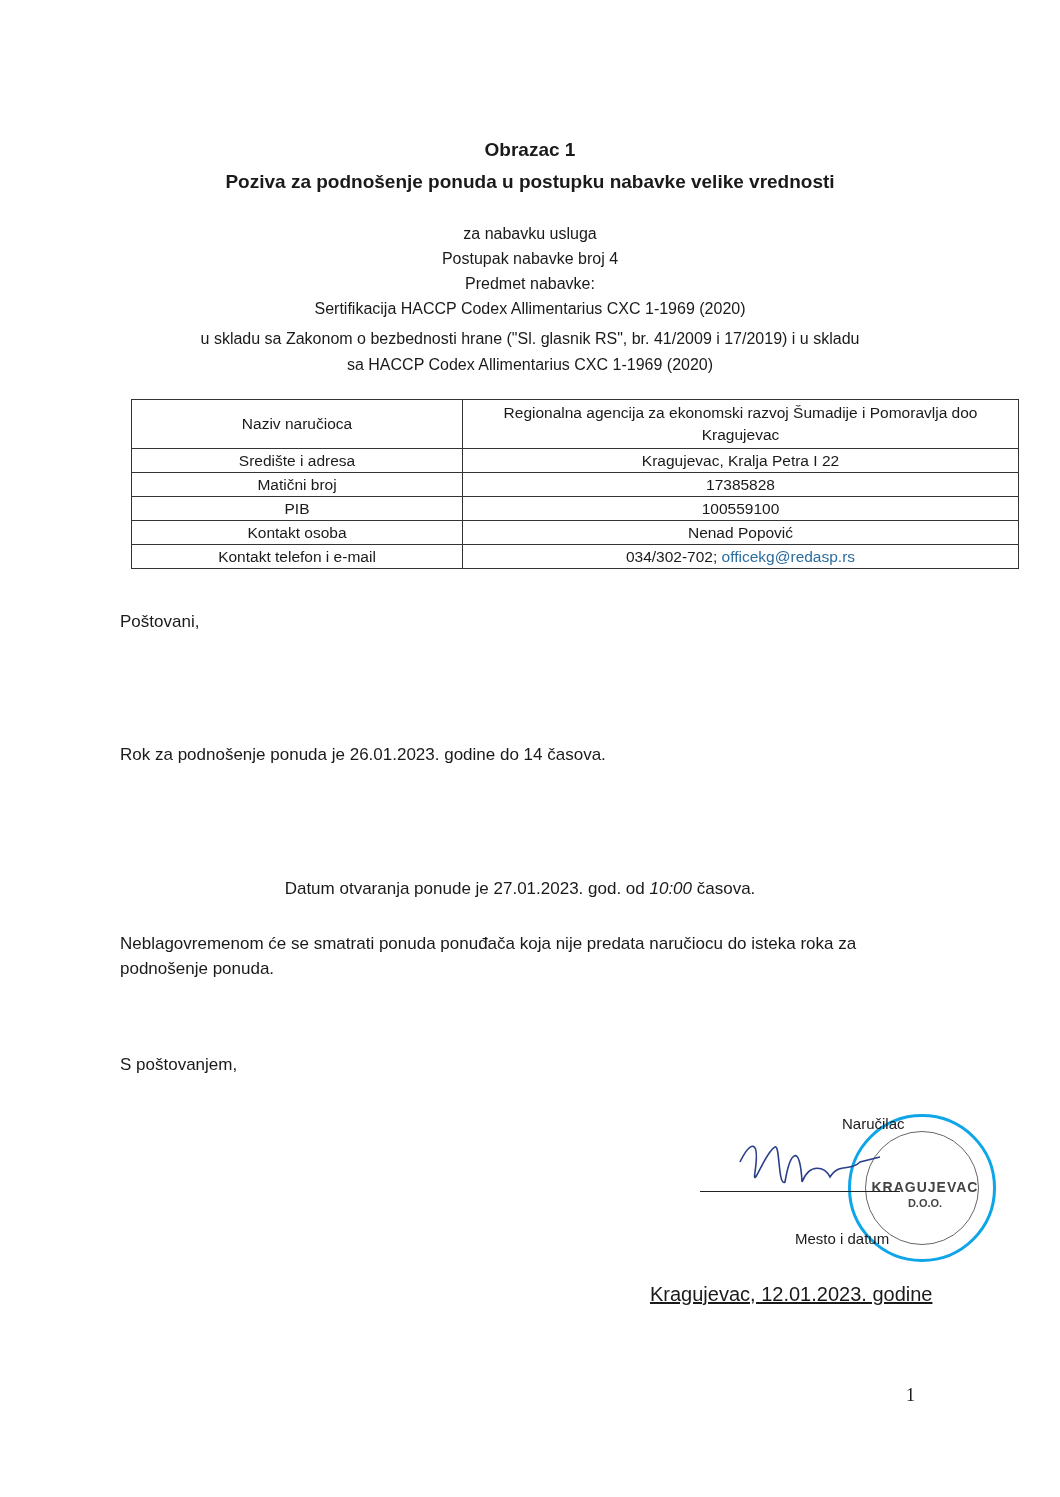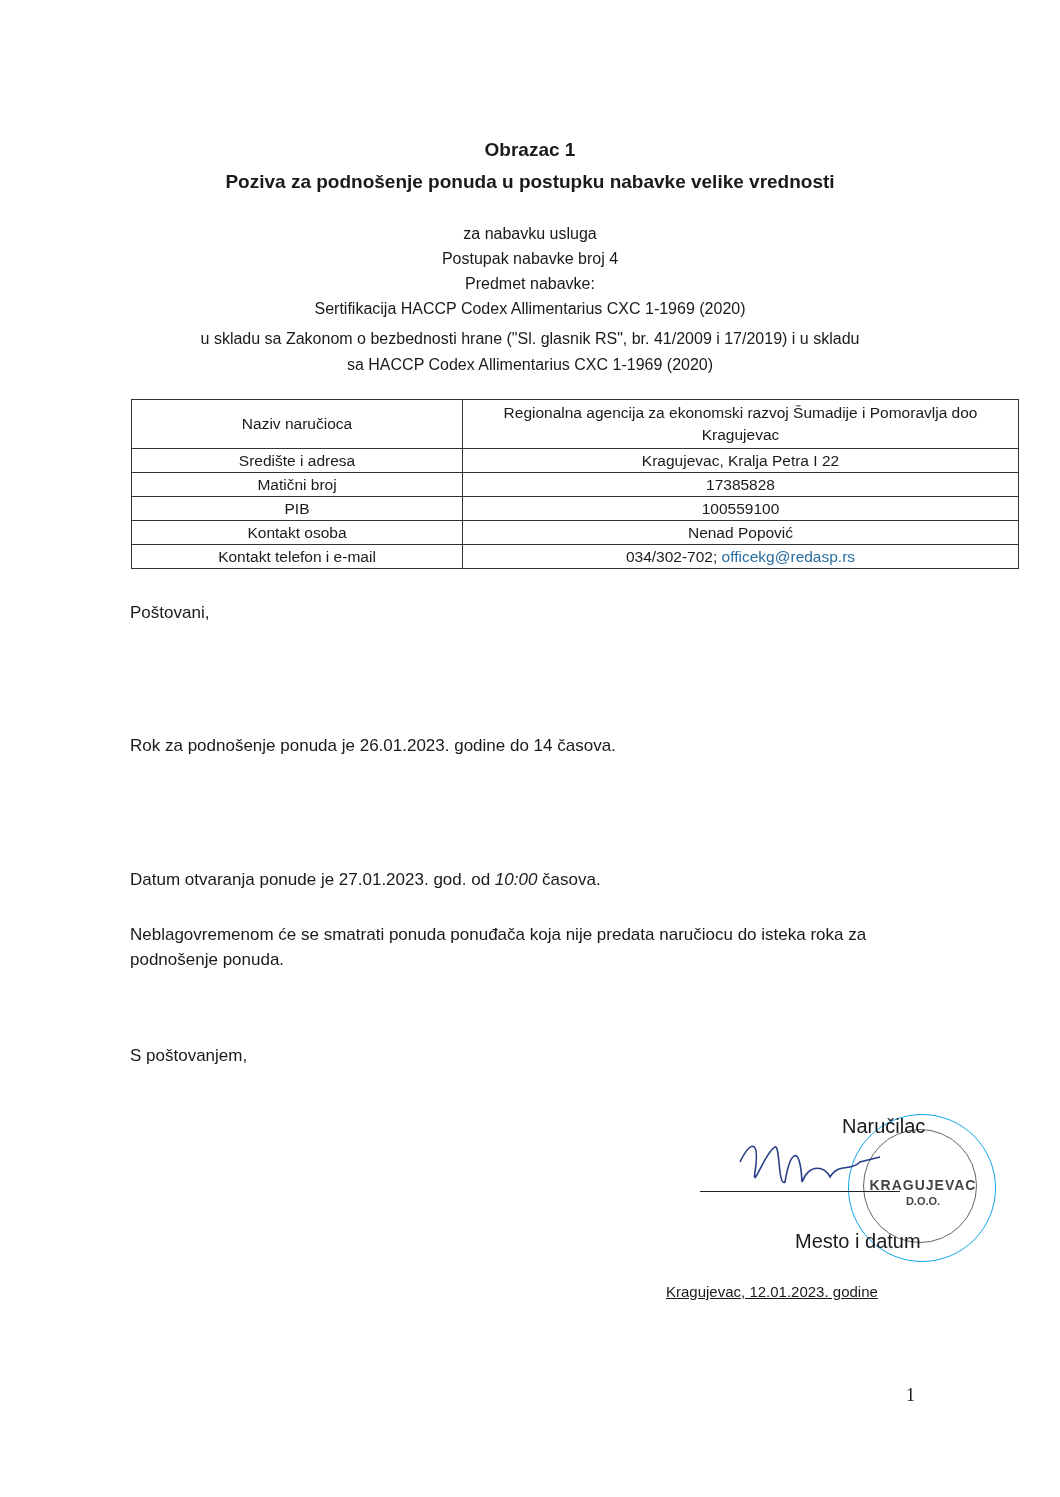--- a/index.html
+++ b/index.html
@@ -2,39 +2,39 @@
 <html><head>
   <meta charset="utf-8">
   <style>
     html, body { margin: 0; padding: 0; background: #ffffff; }
     body { width: 1060px; height: 1497px; position: relative; overflow: hidden;
            font-family: "Liberation Sans", sans-serif; color: #1a1a1a; }
     .page { position: absolute; left: 0; top: 0; width: 1060px; height: 1497px; }
     .center { position: absolute; left: 0; width: 1060px; text-align: center; }
     .title { font-weight: bold; font-size: 19px; }
     .line { font-size: 16px; }
-    .para { position: absolute; left: 130px; width: 800px; font-size: 17px; line-height: 25px; }
+    .para { position: absolute; left: 120px; width: 800px; font-size: 17px; line-height: 25px; margin-top: 9px; }
     table.info { position: absolute; left: 131px; top: 399px; width: 888px; border-collapse: collapse;
                  font-size: 15.5px; }
     table.info td { border: 1.4px solid #333; text-align: center; padding: 0 6px; height: 23px; line-height: 23px; }
     table.info td.left { width: 318px; }
     table.info tr.tall td { height: 48px; line-height: 22px; }
     .email { color: #2b6ea0; margin-top: 44px; }
     .signature-block { position: absolute; left: 640px; top: 1100px; width: 380px; height: 220px; }
     .sig-line { position: absolute; left: 60px; top: 91px; width: 200px; border-top: 1.5px solid #222; }
     .stamp { position: absolute; left: 208px; top: 14px; width: 148px; height: 148px; border-radius: 50%;
-             border: 1px solid #0ea5e9; box-sizing: border-box; }
+             border: 3px solid #0ea5e9; box-sizing: border-box; }
     .stamp-inner { position: absolute; left: 14px; top: 14px; width: 114px; height: 114px; border-radius: 50%;
                    border: 1.5px solid #666; box-sizing: border-box; }
     .stamp-text { position: absolute; left: 0; top: 62px; width: 148px; text-align: center; font-weight: bold;
                   font-size: 14px; color: #444; letter-spacing: 1px; }
     .stamp-sub { position: absolute; left: 0; top: 80px; width: 148px; text-align: center; font-weight: bold;
                  font-size: 11px; color: #444; }
-    .label { position: absolute; font-size: 20px; }
-    .place-date { position: absolute; left: 650px; top: 1283px; font-size: 15px; text-decoration: underline; margin-left: 16px; }
+    .label { position: absolute; font-size: 15px; }
+    .place-date { position: absolute; left: 650px; top: 1283px; font-size: 20px; text-decoration: underline; }
     .page-number { position: absolute; left: 906px; top: 1385px; font-size: 18px; font-family: "Liberation Serif", serif; }
     .signature-svg { position: absolute; left: 90px; top: 32px; }
   </style>
 </head>
 <body>
 
 <div class="page">
 
   <div class="center title" style="top:139px;">Obrazac 1</div>
   <div class="center line" style="top:225px;">za nabavku usluga</div>
@@ -70,21 +70,21 @@
     </tr>
     <tr>
       <td class="left">Kontakt telefon i e-mail</td>
       <td><span>034/302-702; </span><span class="email">officekg@redasp.rs</span></td>
     </tr>
   </tbody>
     </table>
 
   <div class="para" style="top:600px;">Poštovani,</div>
   <div class="para" style="top:733px;">Rok za podnošenje ponuda je 26.01.2023. godine do 14 časova.</div>
-  <div class="para" style="top:867px;"><span>Datum otvaranja ponude je 27.01.2023. god. od </span><i>10:00</i><span> časova.</span></div>
+  <div class="para" style="top:867px;text-align:center;"><span>Datum otvaranja ponude je 27.01.2023. god. od </span><i>10:00</i><span> časova.</span></div>
   <div class="para" style="top:922px;">
     <div>Neblagovremenom će se smatrati ponuda ponuđača koja nije predata naručiocu do isteka roka za podnošenje ponuda.</div>
   </div>
   <div class="para" style="top:1043px;">S poštovanjem,</div>
 
   <div class="signature-block">
     <div class="stamp">
       <div class="stamp-inner"></div>
       <div class="stamp-text">KRAGUJEVAC</div>
       <div class="stamp-sub">D.O.O.</div>

